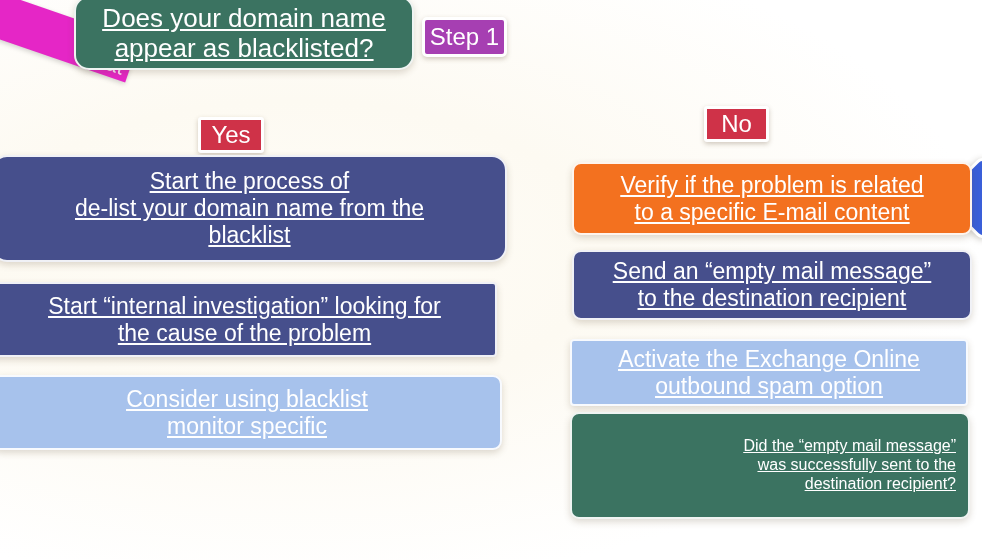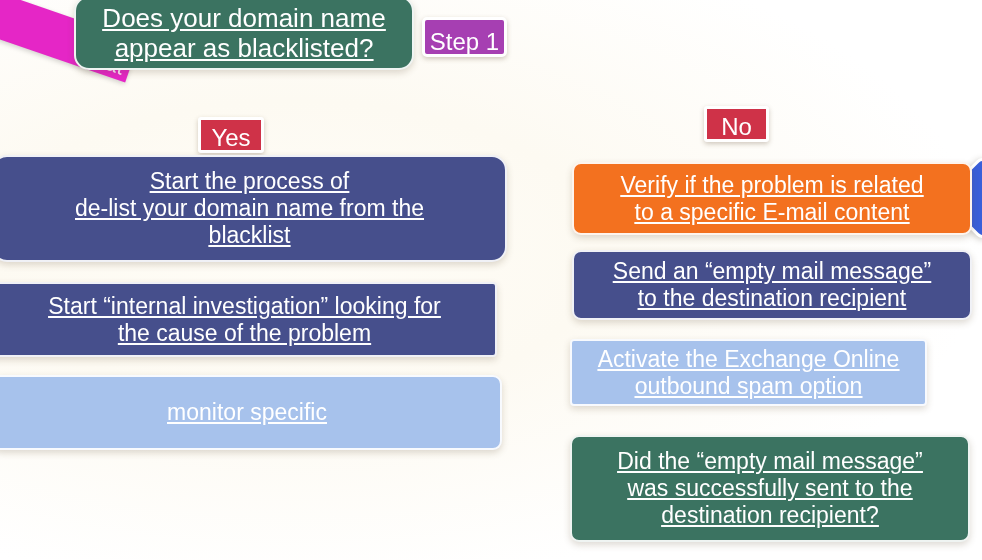--- a/index.html
+++ b/index.html
@@ -67,21 +67,21 @@
 
   .c-green    { background: #3b7361; }
   .c-darkblue { background: #464f8c; }
   .c-ltblue   { background: #a7c2ec; }
   .c-orange   { background: #f3711f; }
 
   
   .badge {
     position: absolute;
     display: flex;
-    align-items: flex-end;
+    align-items: center;
     justify-content: center;
     color: #ffffff;
     border: 3px solid #ffffff;
     box-shadow: 0 2px 5px rgba(90,70,40,0.28);
     line-height: 1;
   }
   .badge-purple { background: #a63fb2; border-radius: 5px; }
   .badge-red    { background: #cf3248; border-radius: 3px; }
 
   
@@ -134,48 +134,49 @@
 
   <div class="box r-sm c-darkblue" style="left:-8px; top:282px; width:505px; height:75px; font-size:23px;">
     <span>
         <span>Start “internal investigation” looking for</span>
         <span>the cause of the problem</span>
       </span>
   </div>
 
   <div class="box r-md c-ltblue" style="left:-8px; top:375px; width:510px; height:75px; font-size:23px;">
     <span>
+        <span>Consider using blacklist</span>
         <span>monitor specific</span>
       </span>
   </div>
 
   <div class="arrow-right" style="left:952px; top:167px;"></div>
 
   <div class="box r-md c-orange" style="left:572px; top:162px; width:400px; height:73px; font-size:23px;">
     <span>
         <span>Verify if the problem is related</span>
         <span>to a specific E-mail content</span>
       </span>
   </div>
 
   <div class="box r-md c-darkblue" style="left:572px; top:250px; width:400px; height:70px; font-size:23px;">
     <span>
         <span>Send an “empty mail message”</span>
         <span>to the destination recipient</span>
       </span>
   </div>
 
-  <div class="box r-sm c-ltblue" style="left:570px; top:339px; width:357px; height:67px; font-size:23px;">
+  <div class="box r-sm c-ltblue" style="left:570px; top:339px; width:398px; height:67px; font-size:23px;">
     <span>
         <span>Activate the Exchange Online</span>
         <span>outbound spam option</span>
       </span>
   </div>
 
-  <div class="box r-md c-green" style="left:570px; top:435px; width:400px; height:107px; font-size:23px;">
+  <div class="box r-md c-green" style="left:570px; top:412px; width:400px; height:107px; font-size:16px;text-align:right;">
     <span>
         <span>Did the “empty mail message”</span>
         <span>was successfully sent to the</span>
         <span>destination recipient?</span>
       </span>
   </div>
 
 </div>
 
 </body></html>

